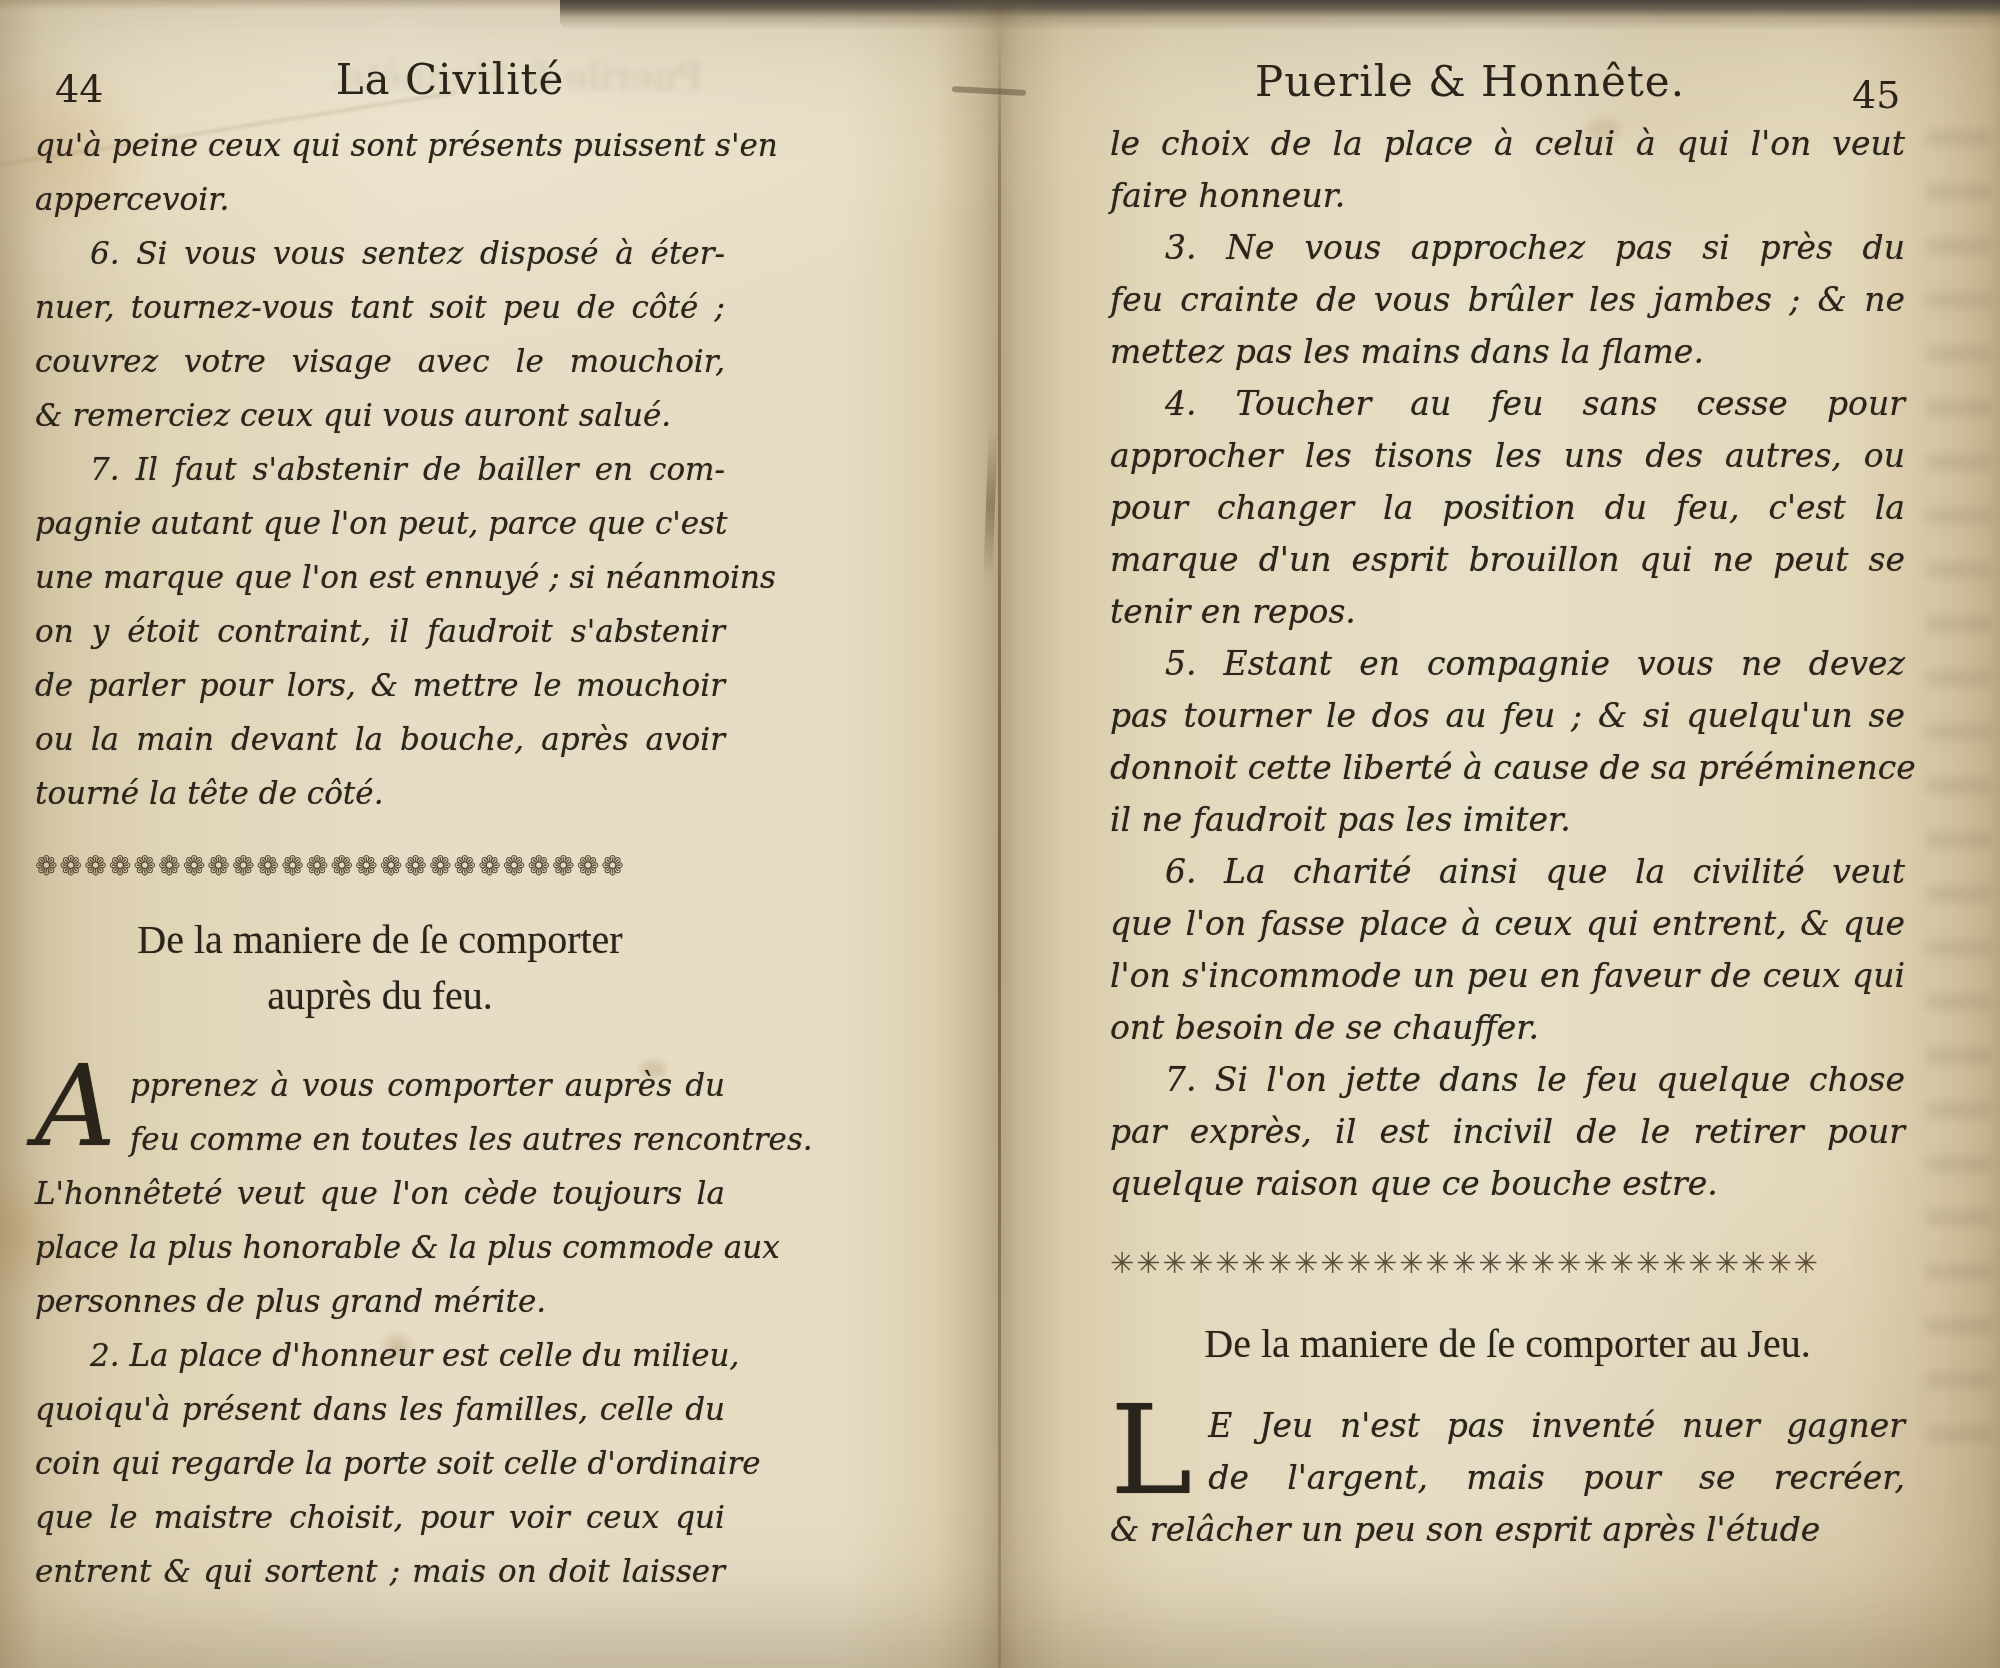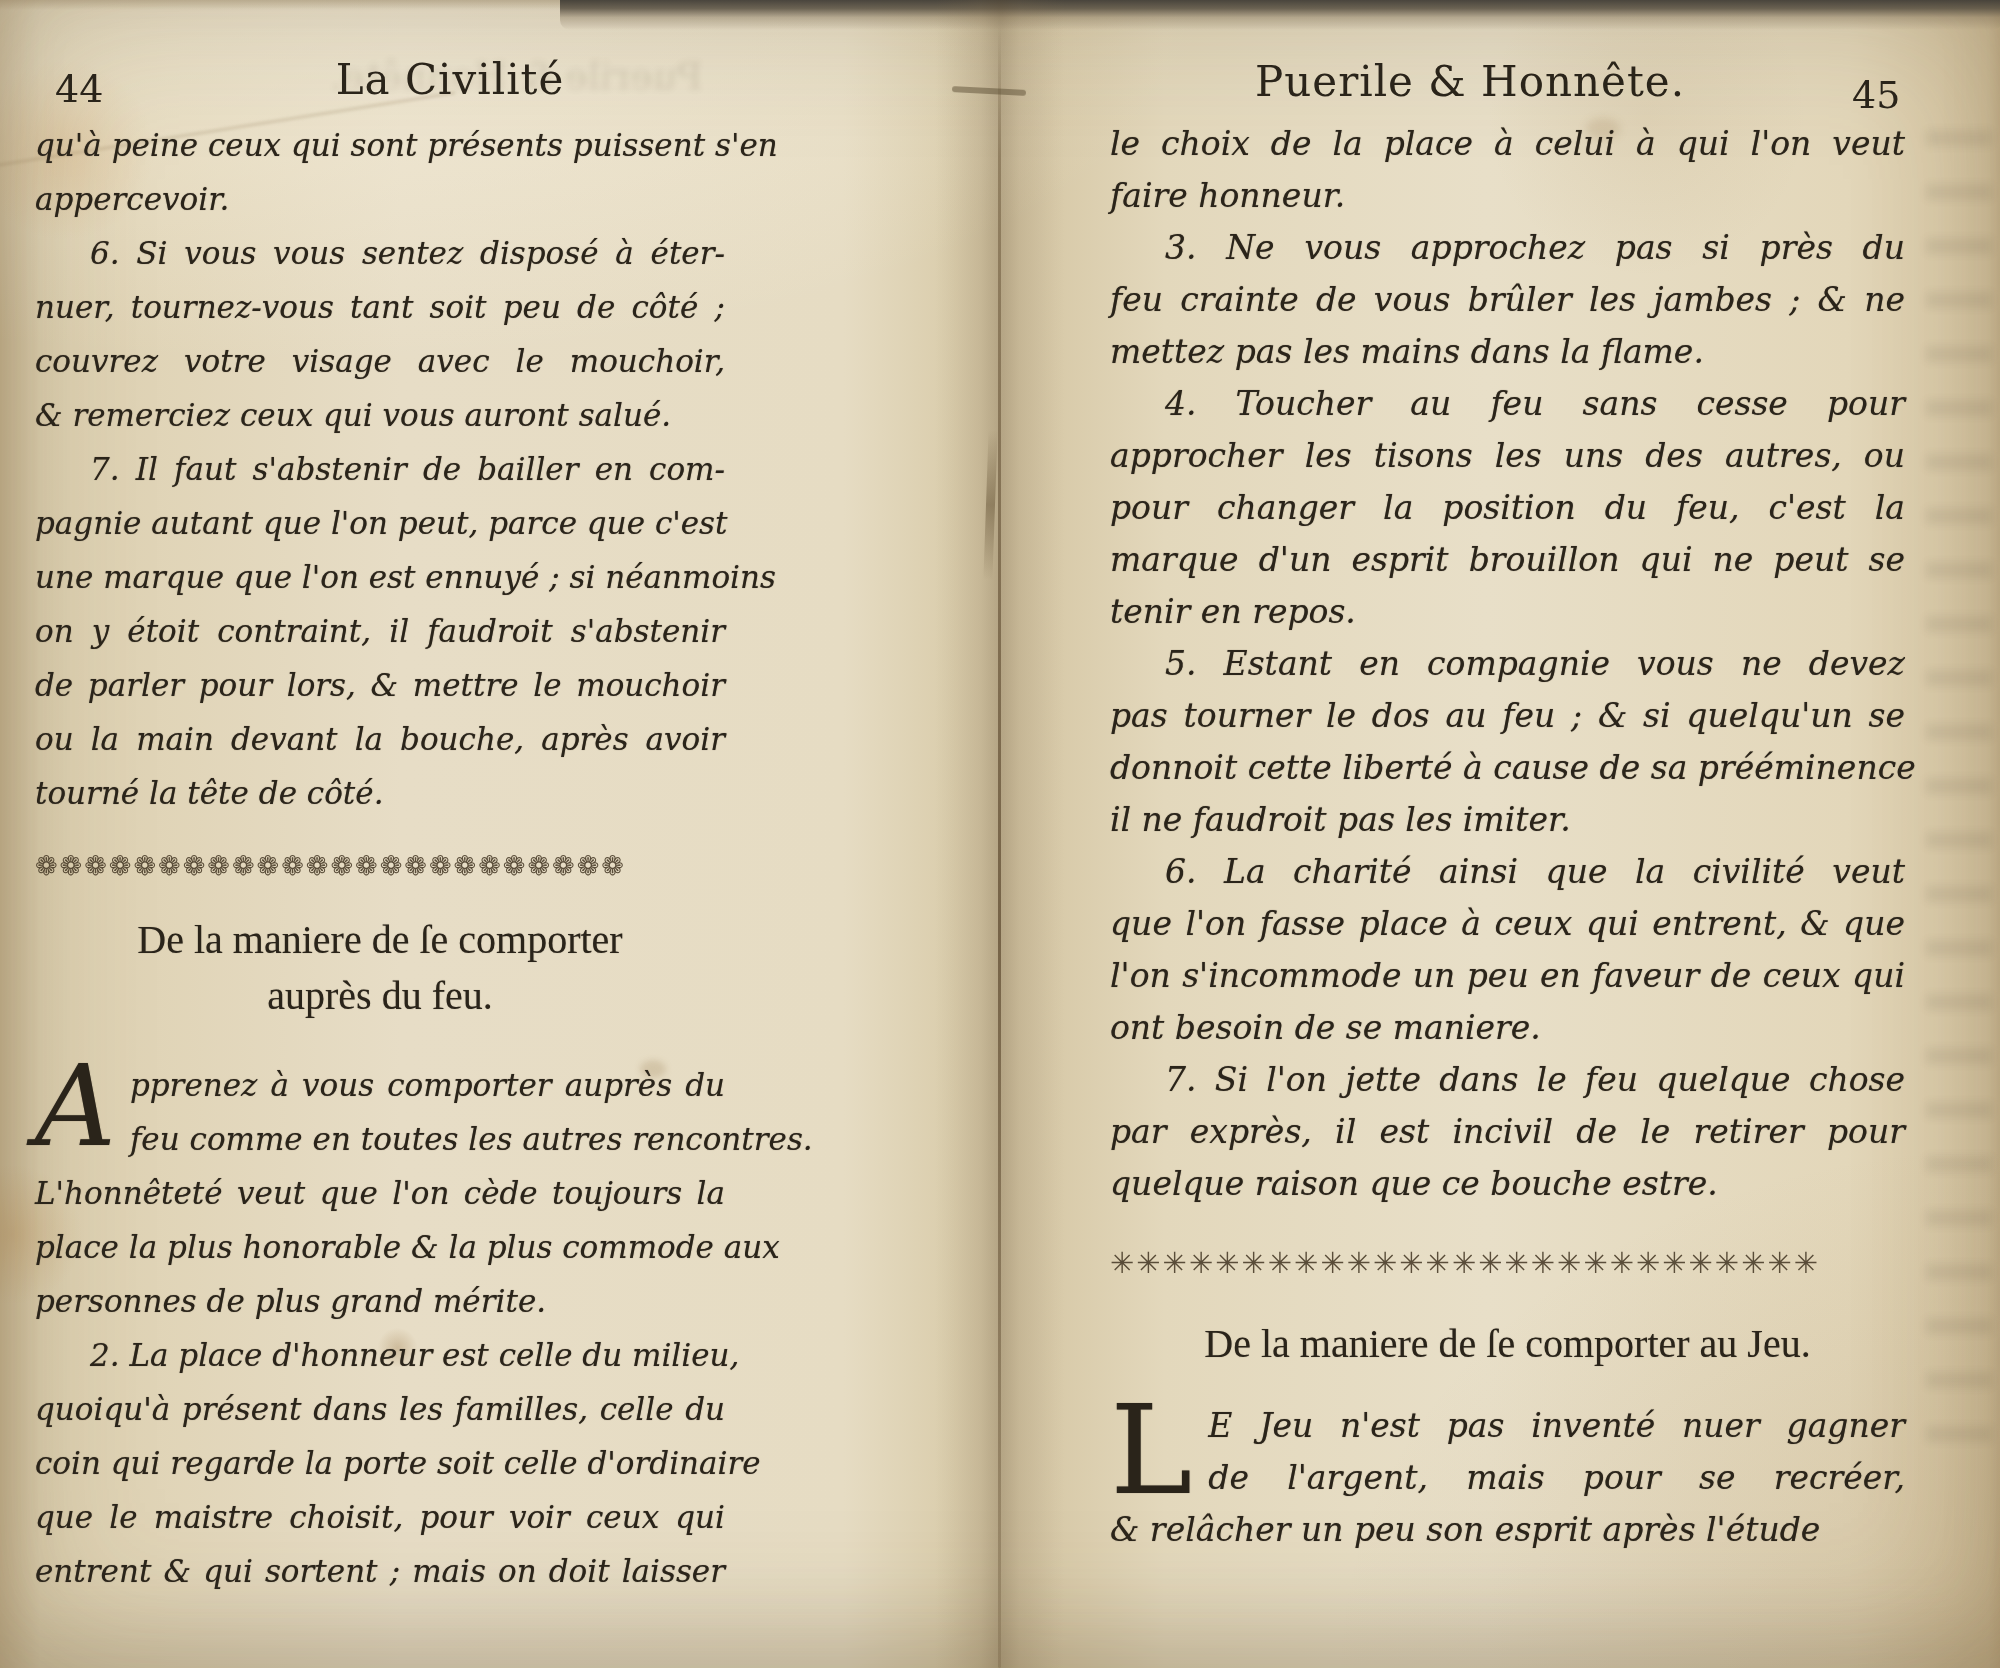--- a/index.html
+++ b/index.html
@@ -164,21 +164,21 @@
       <div class="para">
         <div class="line indent">5. Estant en compagnie vous ne devez</div>
         <div class="line">pas tourner le dos au feu ; &amp; si quelqu'un se</div>
         <div class="line">donnoit cette liberté à cause de sa prééminence</div>
         <div class="line last">il ne faudroit pas les imiter.</div>
       </div>
       <div class="para">
         <div class="line indent">6. La charité ainsi que la civilité veut</div>
         <div class="line">que l'on fasse place à ceux qui entrent, &amp; que</div>
         <div class="line">l'on s'incommode un peu en faveur de ceux qui</div>
-        <div class="line last">ont besoin de se maniere.</div>
+        <div class="line last">ont besoin de se chauffer.</div>
       </div>
       <div class="para">
         <div class="line indent">7. Si l'on jette dans le feu quelque chose</div>
         <div class="line">par exprès, il est incivil de le retirer pour</div>
         <div class="line last">quelque raison que ce bouche estre.</div>
       </div>
       <div class="ornament">✳✳✳✳✳✳✳✳✳✳✳✳✳✳✳✳✳✳✳✳✳✳✳✳✳✳✳</div>
       <div class="heading">
         <div class="heading-line">De la maniere de ſe comporter au Jeu.</div>
       </div>

